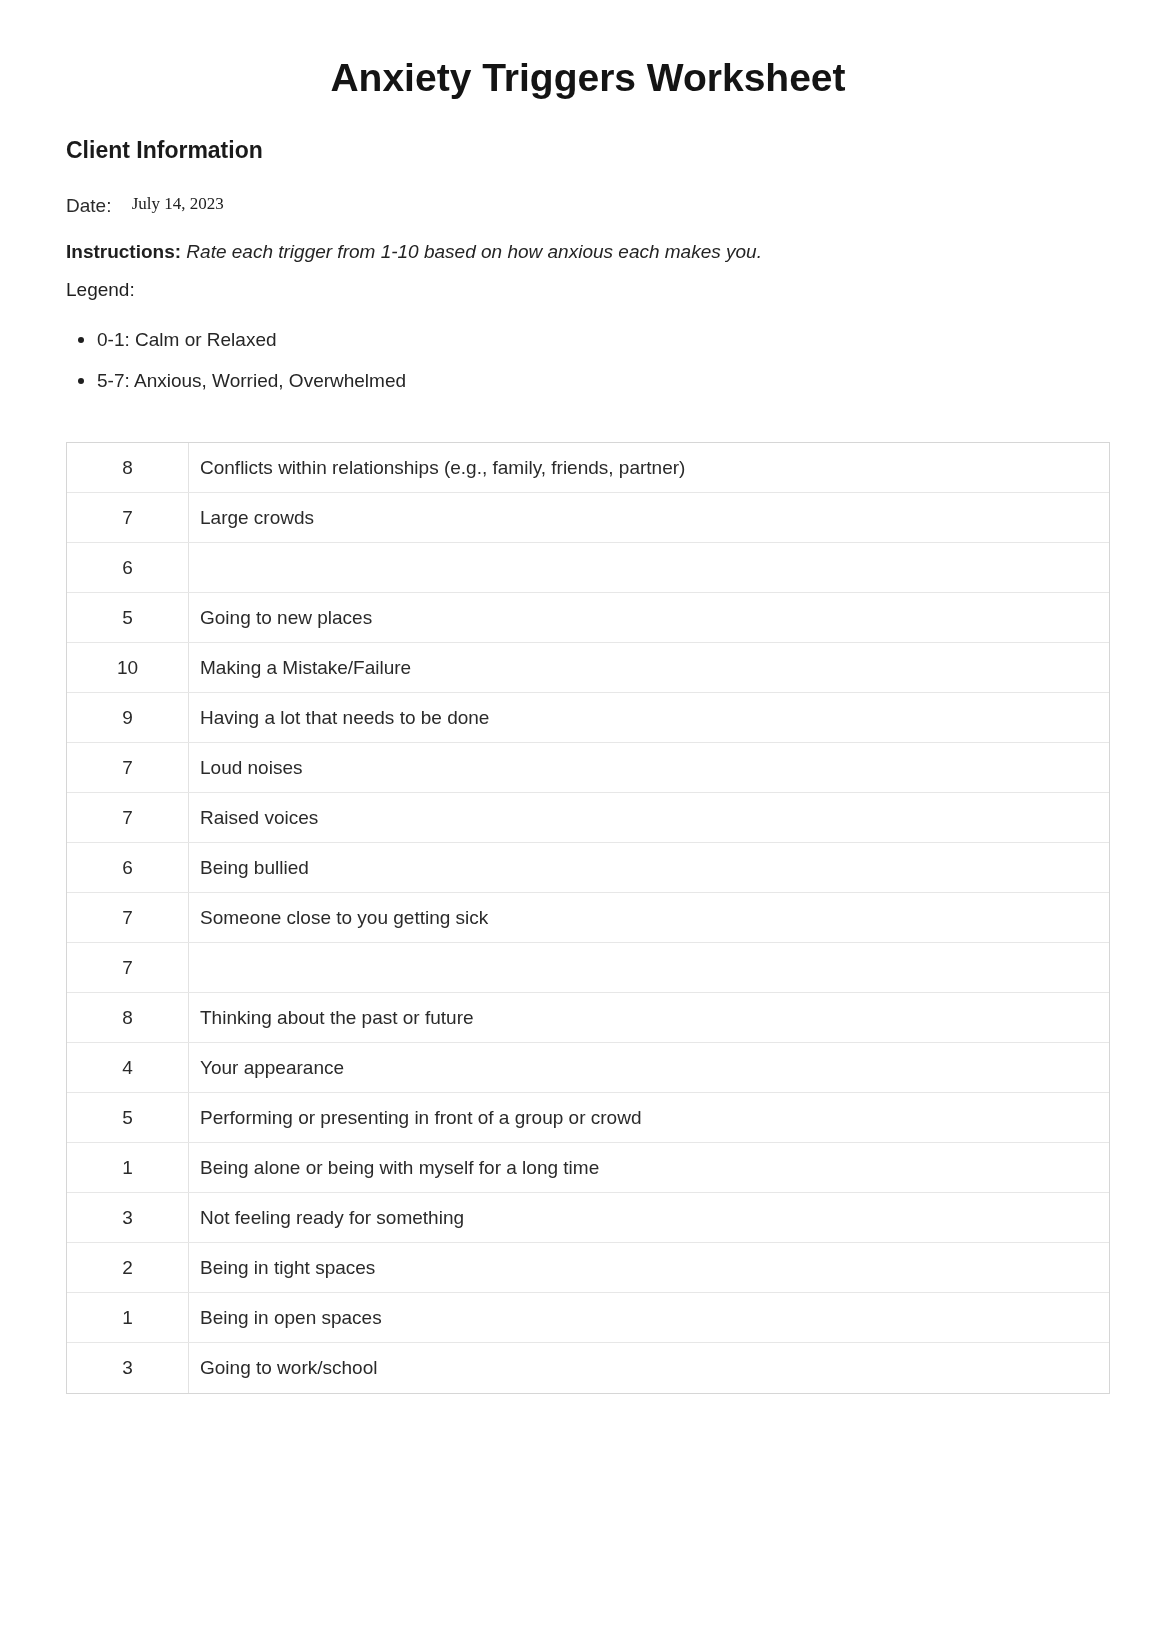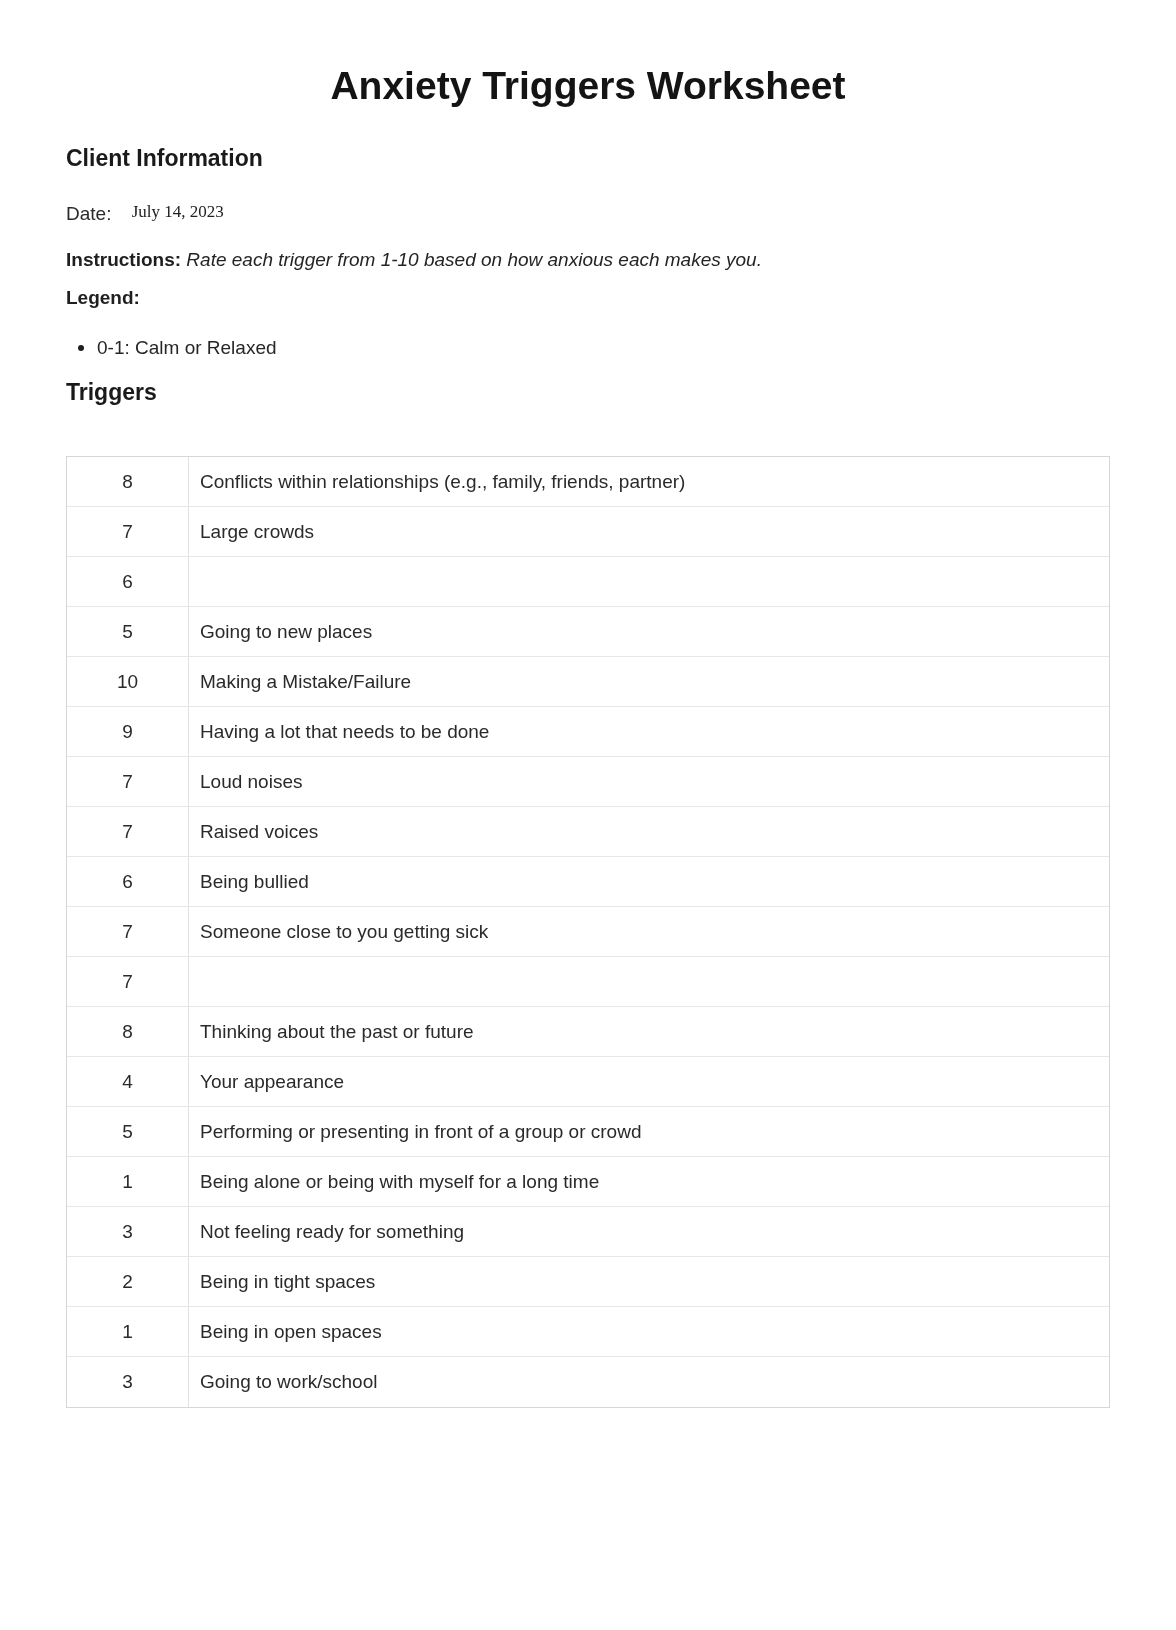--- a/index.html
+++ b/index.html
@@ -5,21 +5,21 @@
   * { box-sizing: border-box; }
   html, body { margin: 0; padding: 0; }
   body {
     width: 1176px;
     height: 1630px;
     background: #ffffff;
     font-family: "Liberation Sans", "DejaVu Sans", sans-serif;
     color: #1f1f1f;
     overflow: hidden;
   }
-  .page { padding: 12px 66px; }
+  .page { padding: 4px 66px; }
 
   .title {
     margin: 0;
     padding-top: 52px;
     font-size: 39px;
     line-height: 1.15;
     font-weight: 700;
     text-align: center;
     color: #141414;
   }
@@ -41,21 +41,21 @@
     position: relative;
     top: -3px;
     color: #222222;
     font-family: Liberation Serif, serif;
   }
 
   .instructions { margin: 22px 0 0; font-size: 19px; line-height: 24px; }
   .instructions strong { font-weight: 700; font-style: normal; }
   .instructions em { font-style: italic; color: #242424; }
 
-  .legend-label { margin: 14px 0 0; font-size: 19px; line-height: 24px; font-weight: 700; }
+  .legend-label { margin: 14px 0 0; font-size: 19px; line-height: 24px; font-weight: 400; }
 
   .legend-list { list-style: none; margin: 27px 0 0; padding: 0; }
   .legend-item {
     position: relative;
     padding-left: 31px;
     font-size: 19px;
     line-height: 22px;
     margin-bottom: 19px;
     color: #262626;
   }
@@ -129,25 +129,28 @@
     <p class="legend-label">Legend:</p>
 
     <ul class="legend-list">
 
         <li class="legend-item">
           <span class="bullet"></span>
           <span>0-1: Calm or Relaxed</span>
         </li>
 
 
+        <li class="legend-item">
+          <span class="bullet"></span>
+          <span>5-7: Anxious, Worried, Overwhelmed</span>
+        </li>
 
       </ul>
   </section>
 
-  <h2 class="triggers-heading">Triggers</h2>
 
   <div class="triggers-table">
 
       <div class="t-row">
         <div class="t-cell rating">8</div>
         <div class="t-cell trigger">Conflicts within relationships (e.g., family, friends, partner)</div>
       </div>
 
       <div class="t-row">
         <div class="t-cell rating">7</div>

